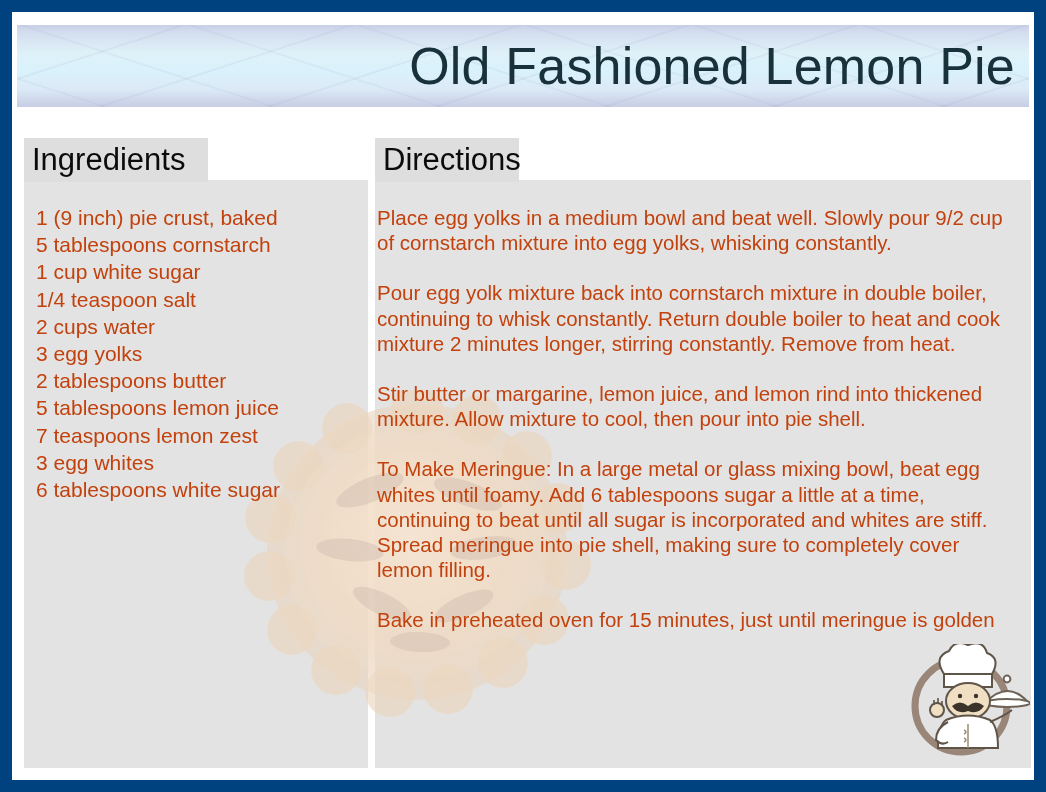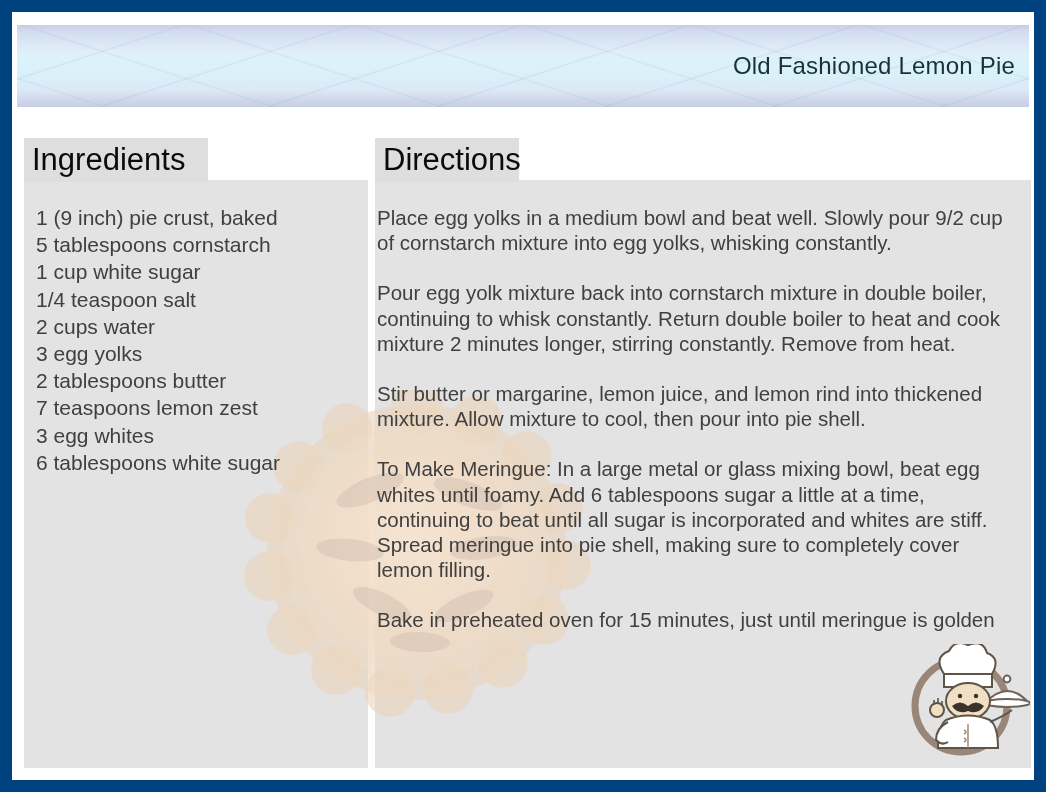--- a/index.html
+++ b/index.html
@@ -63,21 +63,21 @@
         #d9f2fb 55%,
         #dceaf6 78%,
         #c7cde4 100%);
     overflow: hidden;
   }
   #banner-title {
     position: absolute;
     right: 14px;
     top: 50%;
     transform: translateY(-50%);
-    font-size: 24px;
+    font-size: 52px;
     line-height: 1.05;
     color: #18313a;
     white-space: nowrap;
     letter-spacing: 0.2px;
   }
 
   
   #pie-watermark {
     position: absolute;
     left: 210px;
@@ -121,21 +121,21 @@
     left: 363px;
     top: 168px;
     width: 656px;
     height: 588px;
   }
 
   
   .text-layer {
     position: absolute;
     z-index: 5;
-    color: #404040;
+    color: #c2410c;
   }
   #ingredients-list {
     left: 24px;
     top: 192px;
     width: 330px;
     font-size: 21px;
     line-height: 27.2px;
   }
   #ingredients-list .ing-item {
     white-space: nowrap;
@@ -231,20 +231,21 @@
     <div class="section-head" id="head-directions">Directions</div>
 
     <div class="text-layer" id="ingredients-list">
         <div class="ing-item">1 (9 inch) pie crust, baked</div>
         <div class="ing-item">5 tablespoons cornstarch</div>
         <div class="ing-item">1 cup white sugar</div>
         <div class="ing-item">1/4 teaspoon salt</div>
         <div class="ing-item">2 cups water</div>
         <div class="ing-item">3 egg yolks</div>
         <div class="ing-item">2 tablespoons butter</div>
+        <div class="ing-item">5 tablespoons lemon juice</div>
         <div class="ing-item">7 teaspoons lemon zest</div>
         <div class="ing-item">3 egg whites</div>
         <div class="ing-item">6 tablespoons white sugar</div>
       </div>
 
     <div class="text-layer" id="directions-body">
         <p class="dir-para">Place egg yolks in a medium bowl and beat well. Slowly pour 9/2 cup of cornstarch mixture into egg yolks, whisking constantly.</p>
         <p class="dir-para">Pour egg yolk mixture back into cornstarch mixture in double boiler, continuing to  whisk constantly. Return double boiler to heat and cook mixture 2 minutes longer, stirring constantly. Remove from heat.</p>
         <p class="dir-para">Stir butter or margarine, lemon juice, and lemon rind into thickened mixture. Allow mixture to cool, then pour into pie shell.</p>
         <p class="dir-para">To Make Meringue: In a large metal or glass mixing bowl, beat egg whites until foamy. Add 6 tablespoons sugar a little at a time, continuing to beat until all sugar is incorporated and whites are stiff. Spread meringue into pie shell, making sure to completely cover lemon filling.</p>

